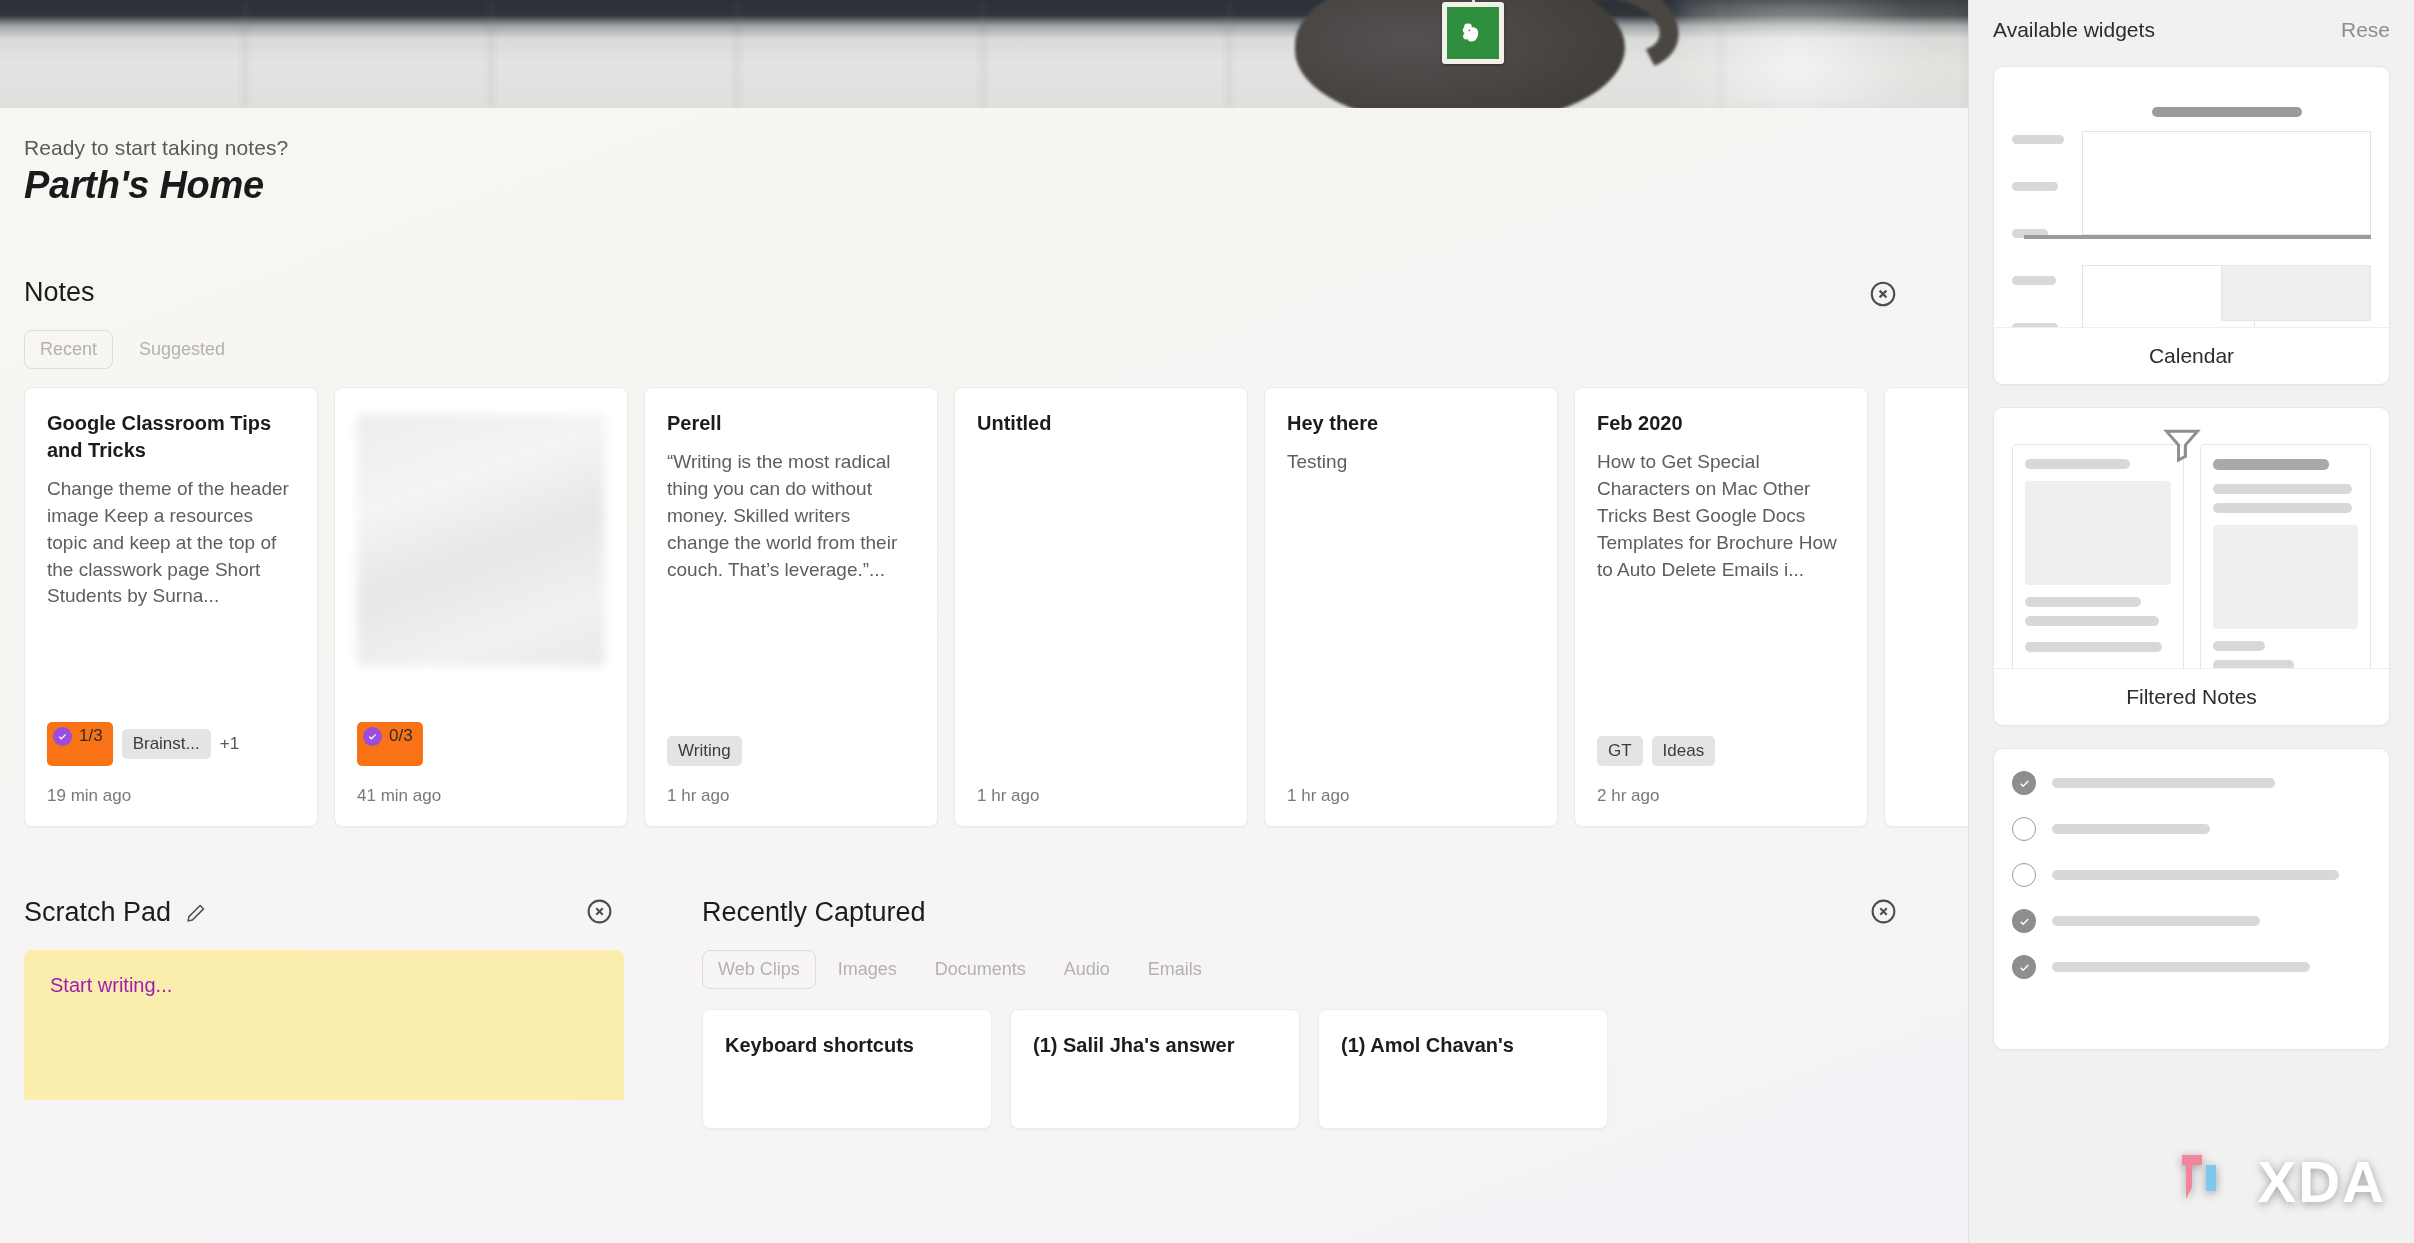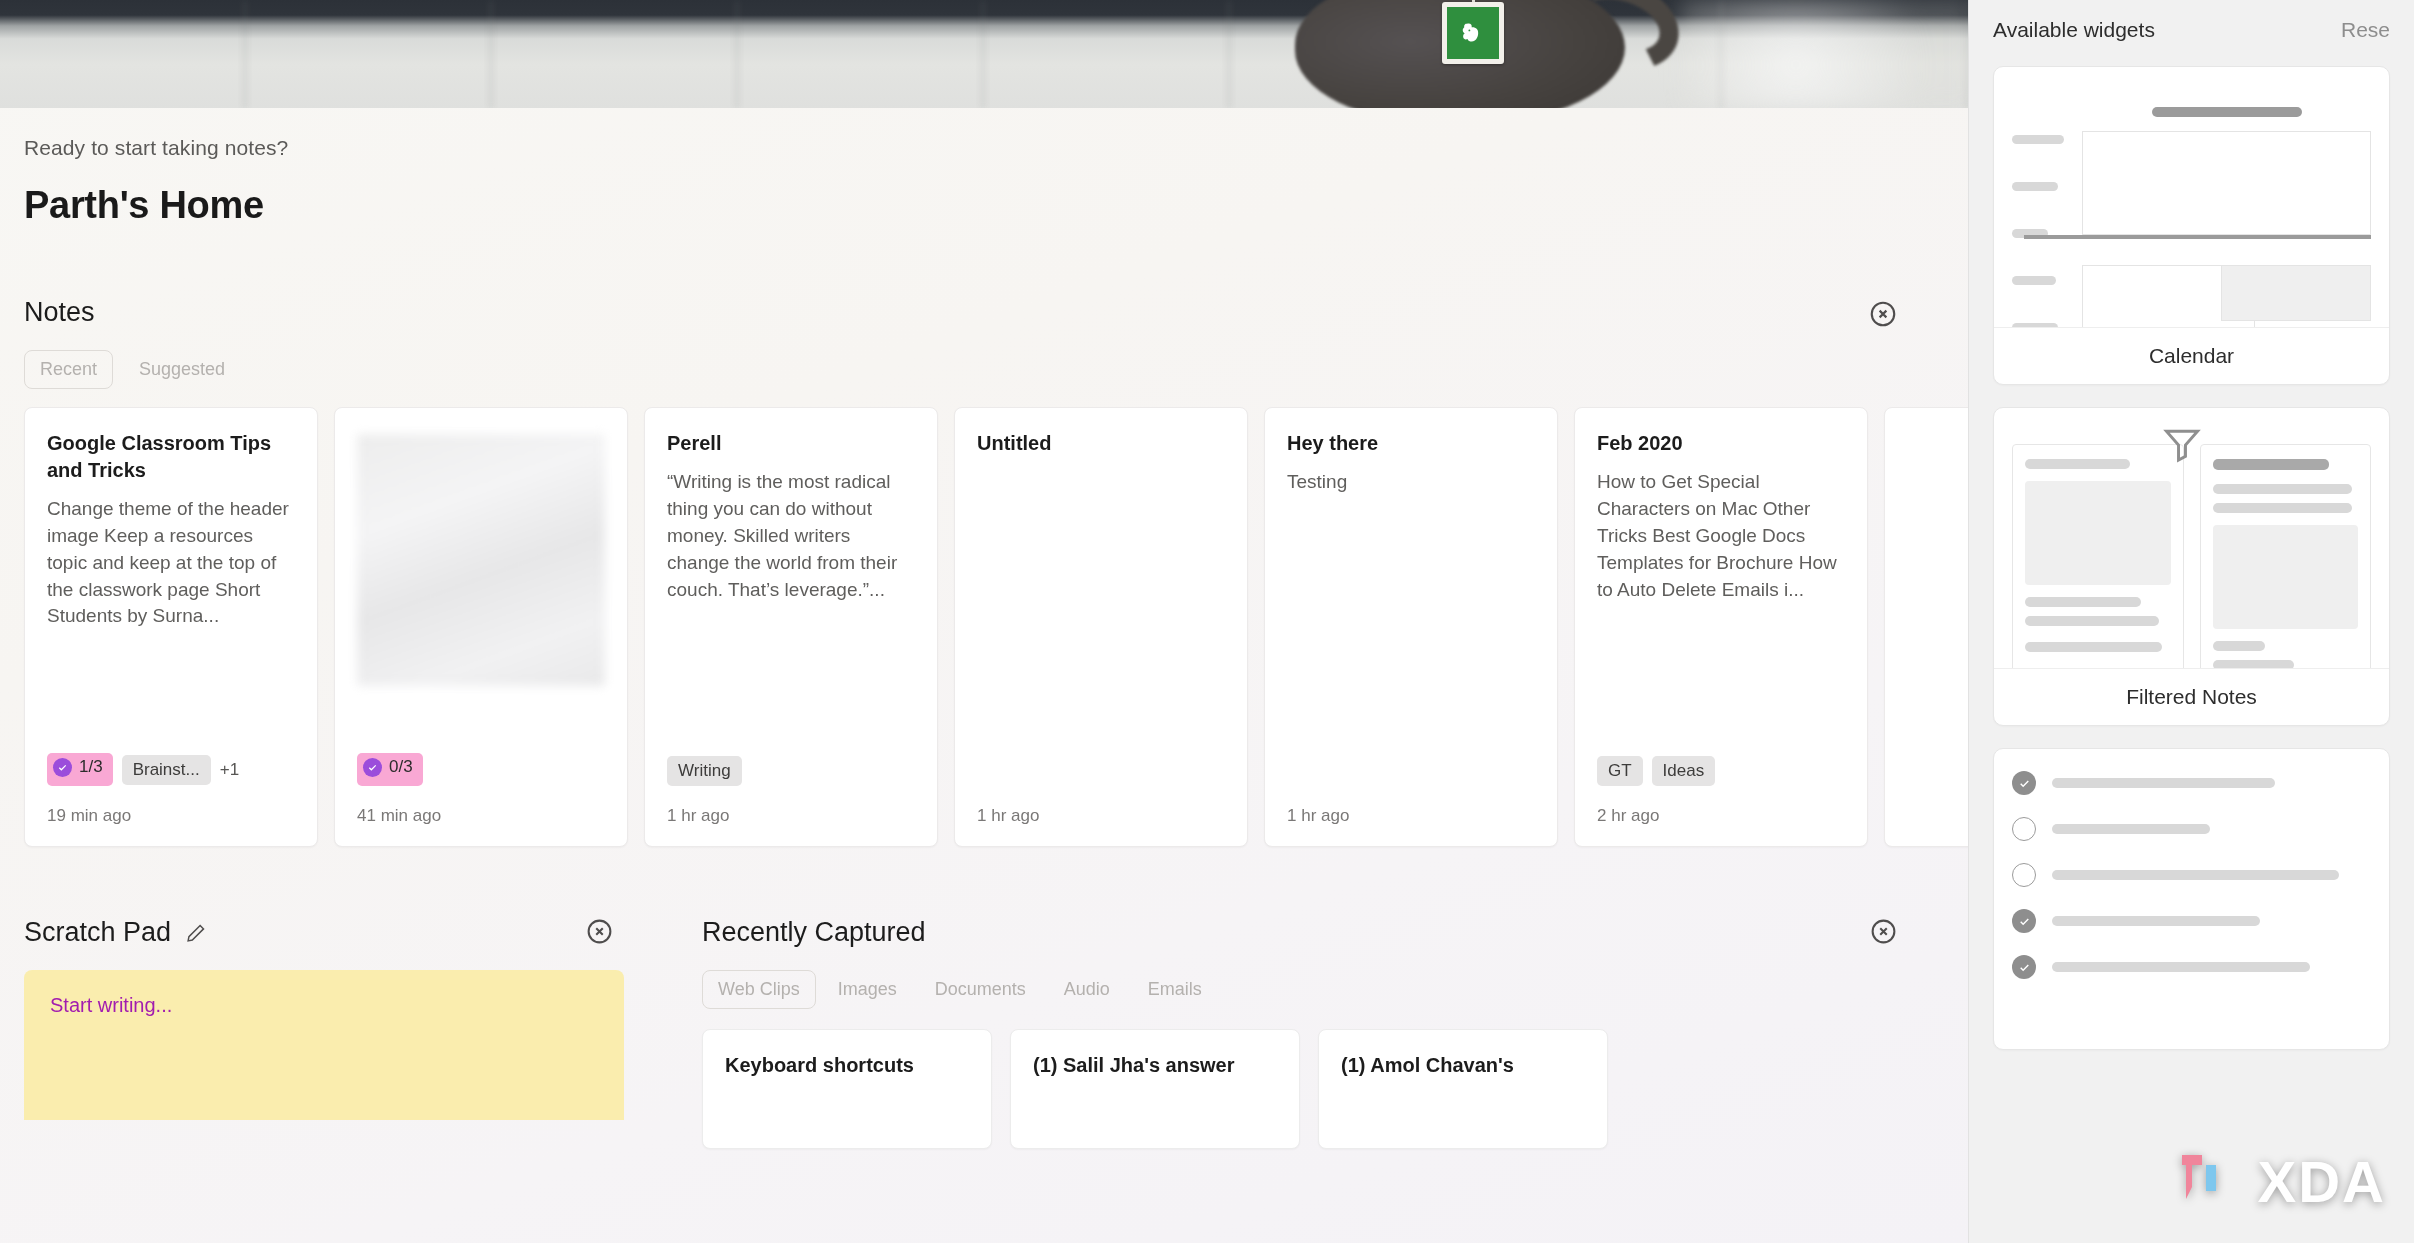--- a/index.html
+++ b/index.html
@@ -50,21 +50,21 @@
   .elephant { width: 30px; height: 30px; fill: #ffffff; }
   .banner-bokeh {
     position:absolute; left:1680px; top:0; width:290px; height:108px;
     background: radial-gradient(circle at 40% 60%, rgba(255,255,255,.55), rgba(222,222,216,.2) 70%);
     filter: blur(10px);
   }
 
   
   .greeting { padding: 28px 0 0 24px; }
   .greeting-sub { font-size: 21px; color:#5b5a58; letter-spacing:.1px; }
-  .greeting-title { font-size: 38px; font-weight: 700; color:#1a1a1a; margin-top: 24px; letter-spacing:-.3px; }
+  .greeting-title { font-size: 38px; font-weight: 700; color:#1a1a1a; margin-top: 4px; letter-spacing:-.3px;font-style:italic; }
 
   
   .section { padding-left: 24px; }
   .notes-section { margin-top: 70px; position: relative; }
   .section-head { display:flex; align-items:center; }
   .section-title { font-size: 27px; font-weight: 400; color:#1c1c1c; }
   .close-btn {
     position:absolute; right:70px; top:2px;
     width:30px; height:30px; border-radius:50%;
     display:flex; align-items:center; justify-content:center;
@@ -95,21 +95,21 @@
   }
   .note-thumb {
     width: 100%; height: 252px; margin-top: 4px; border-radius:2px;
     background: linear-gradient(160deg,#ededed 0%,#f4f4f5 30%,#e7e7e8 55%,#f1f1f2 80%,#e9e9ea 100%);
     filter: blur(5px);
   }
   .note-spacer { flex:1 1 auto; }
   .badges { display:flex; align-items:center; gap:9px; flex-wrap:nowrap; margin-top: 14px; }
   .task-badge {
     display:flex; align-items:center; gap:7px;
-    background:#f9a8d4; border-radius:5px; padding: 4px 10px 9px 6px;
+    background:#f97316; border-radius:5px; padding: 4px 10px 20px 6px;
     font-size: 17px; color:#2c2c2c;
   }
   .task-check {
     width:19px; height:19px; border-radius:50%; background:#9b4ddb;
     display:flex; align-items:center; justify-content:center; flex:0 0 19px;
   }
   .task-check svg { width:11px; height:11px; stroke:#fff; stroke-width:2.6; fill:none; }
   .tag-chip {
     background:#e5e4e4; border-radius:5px; padding: 5px 11px;
     font-size: 17px; color:#3d3c3b; white-space:nowrap; max-width:120px;

